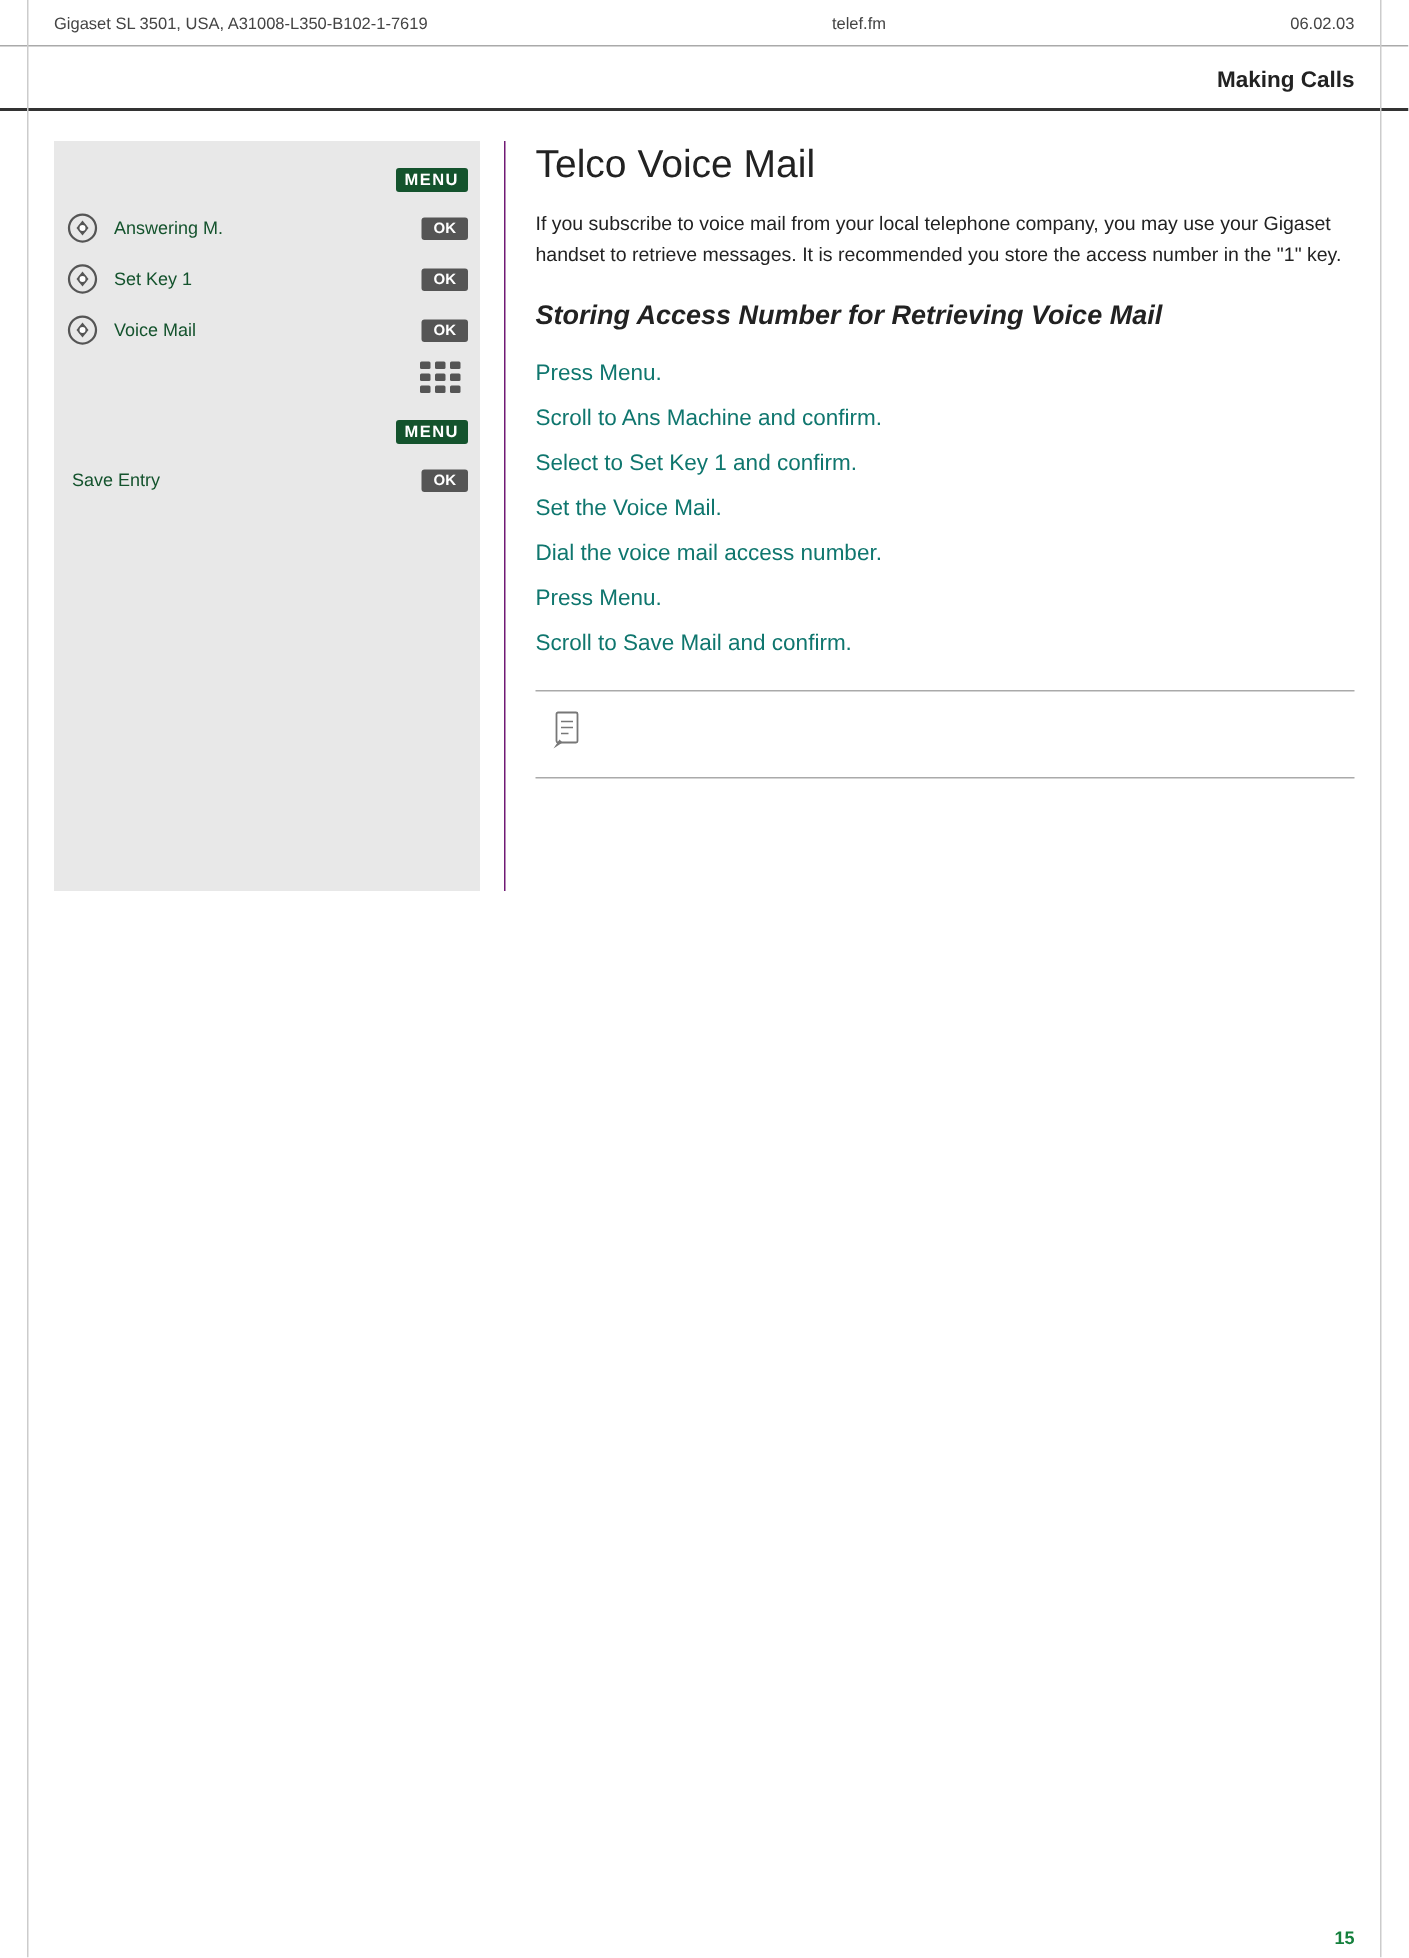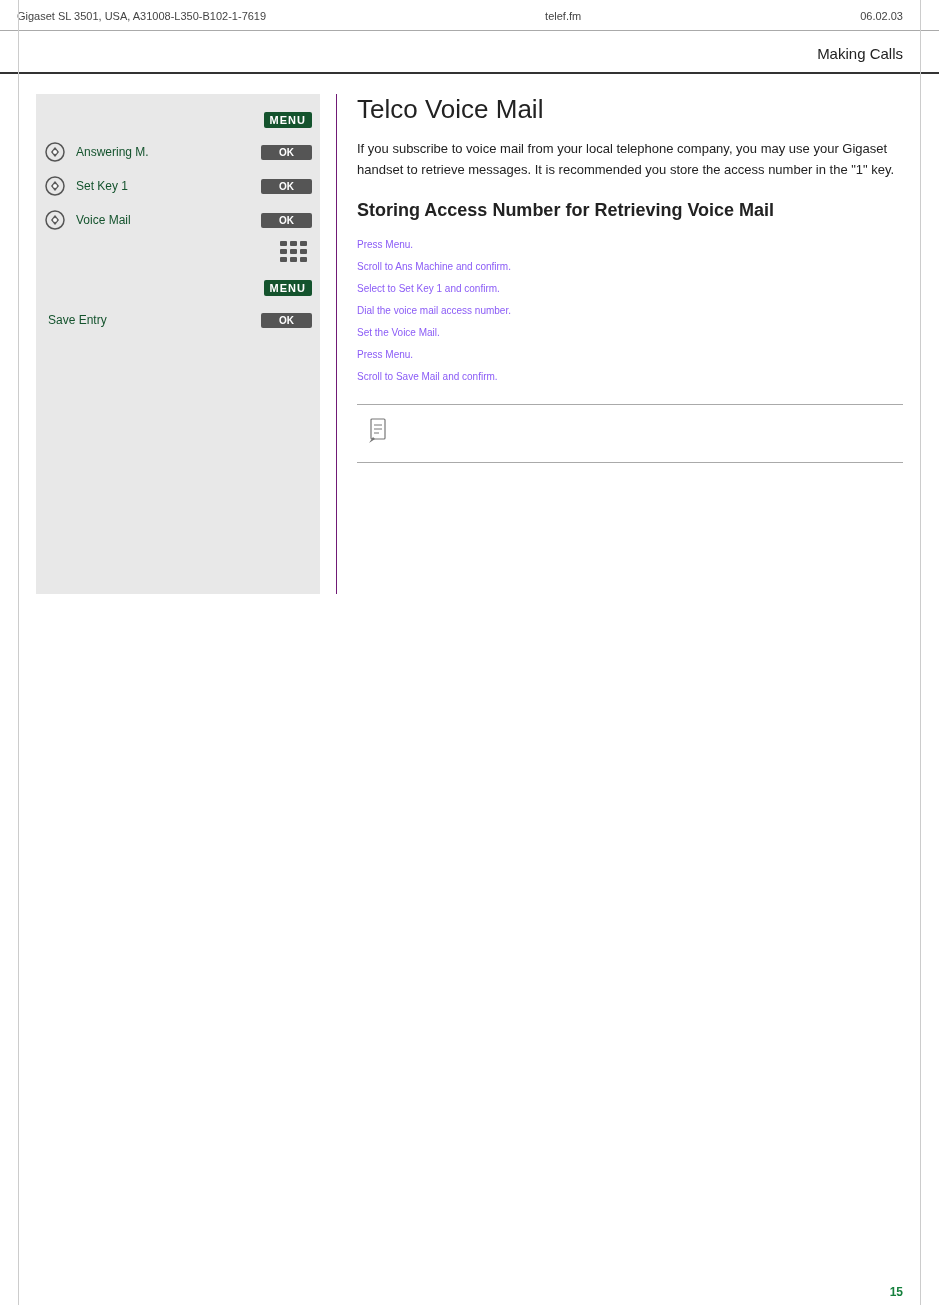--- a/index.html
+++ b/index.html
@@ -29,21 +29,21 @@
       bottom: 0;
       width: 1px;
       background: #ccc;
     }
 
     
     .page-header {
       display: flex;
       justify-content: space-between;
       align-items: center;
-      padding: 10px 36px 8px 17px;
+      padding: 10px 36px 8px 36px;
       border-bottom: 1px solid #aaa;
       font-size: 11px;
       color: #444;
     }
     .header-left { }
     .header-center { }
     .header-right { }
 
     
     .page-footer {
@@ -53,21 +53,21 @@
       font-size: 12px;
       font-weight: bold;
       color: #15803d;
     }
 
     
     .page-title-bar {
       text-align: right;
       padding: 14px 36px 10px 36px;
       font-size: 15px;
-      font-weight: normal;
+      font-weight: bold;
       color: #222;
       border-bottom: 2px solid #333;
       margin-bottom: 0;
     }
 
     
     .main-layout {
       display: flex;
       flex-direction: row;
       padding: 20px 36px 20px 36px;
@@ -119,21 +119,21 @@
       border-radius: 2px;
       display: inline-block;
       letter-spacing: 1px;
     }
 
     .ok-button {
       background: #555;
       color: #fff;
       font-size: 10px;
       font-weight: bold;
-      padding: 2px 18px;
+      padding: 2px 8px;
       border-radius: 2px;
       display: inline-block;
       min-width: 24px;
       text-align: center;
     }
 
     .nav-icon {
       display: inline-block;
       width: 22px;
       height: 22px;
@@ -193,33 +193,34 @@
       margin-bottom: 18px;
     }
 
     .section-title {
       font-size: 18px;
       font-weight: bold;
       color: #222;
       margin-bottom: 12px;
       margin-top: 14px;
       line-height: 1.3;
+      font-style: italic;
     }
 
     .instruction-list {
       list-style: none;
       padding: 0;
       margin: 0 0 16px 0;
     }
 
     .instruction-list li {
       padding: 3px 0;
-      font-size: 10px;
+      font-size: 15px;
       line-height: 1.6;
-      color: #8b5cf6;
+      color: #0f766e;
     }
 
     
     .note-box {
       border-top: 1px solid #aaa;
       border-bottom: 1px solid #aaa;
       padding: 12px 10px;
       display: flex;
       flex-direction: row;
       gap: 10px;
@@ -328,22 +329,22 @@
     <h1 class="content-title">Telco Voice Mail</h1>
 
     <p class="content-body">If you subscribe to voice mail from your local telephone company, you may use your Gigaset handset to retrieve messages. It is recommended you store the access number in the "1" key.</p>
 
     <h2 class="section-title">Storing Access Number for Retrieving Voice Mail</h2>
 
     <ul class="instruction-list">
       <li>Press Menu.</li>
       <li>Scroll to Ans Machine and confirm.</li>
       <li>Select to Set Key 1  and confirm.</li>
+      <li>Set the Voice Mail.</li>
       <li>Dial the voice mail access number.</li>
-      <li>Set the Voice Mail.</li>
       <li>Press Menu.</li>
       <li>Scroll to Save Mail and confirm.</li>
     </ul>
 
     <div class="note-box">
       <div class="note-icon">
         <svg width="22" height="30" viewBox="0 0 22 30" xmlns="http://www.w3.org/2000/svg">
 
           <rect x="4" y="2" width="14" height="20" rx="1" fill="none" stroke="#777" stroke-width="1.2"></rect>
           <line x1="7" y1="8" x2="15" y2="8" stroke="#777" stroke-width="1"></line>

